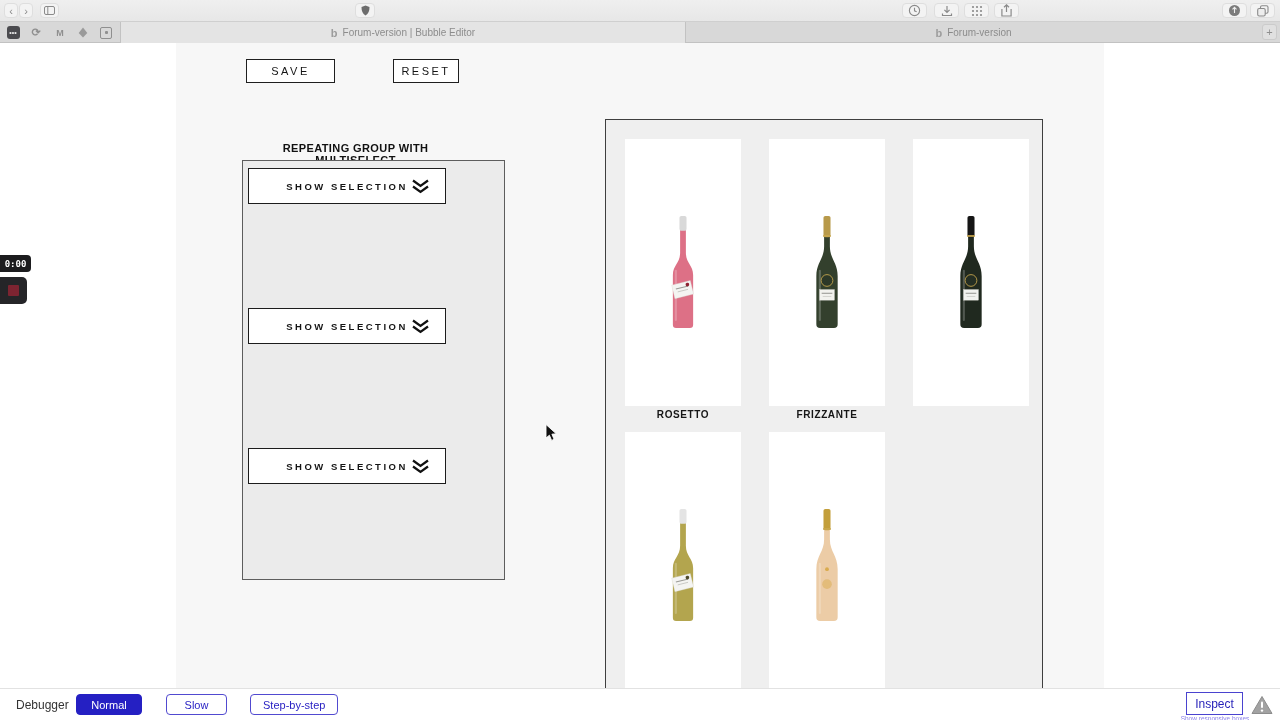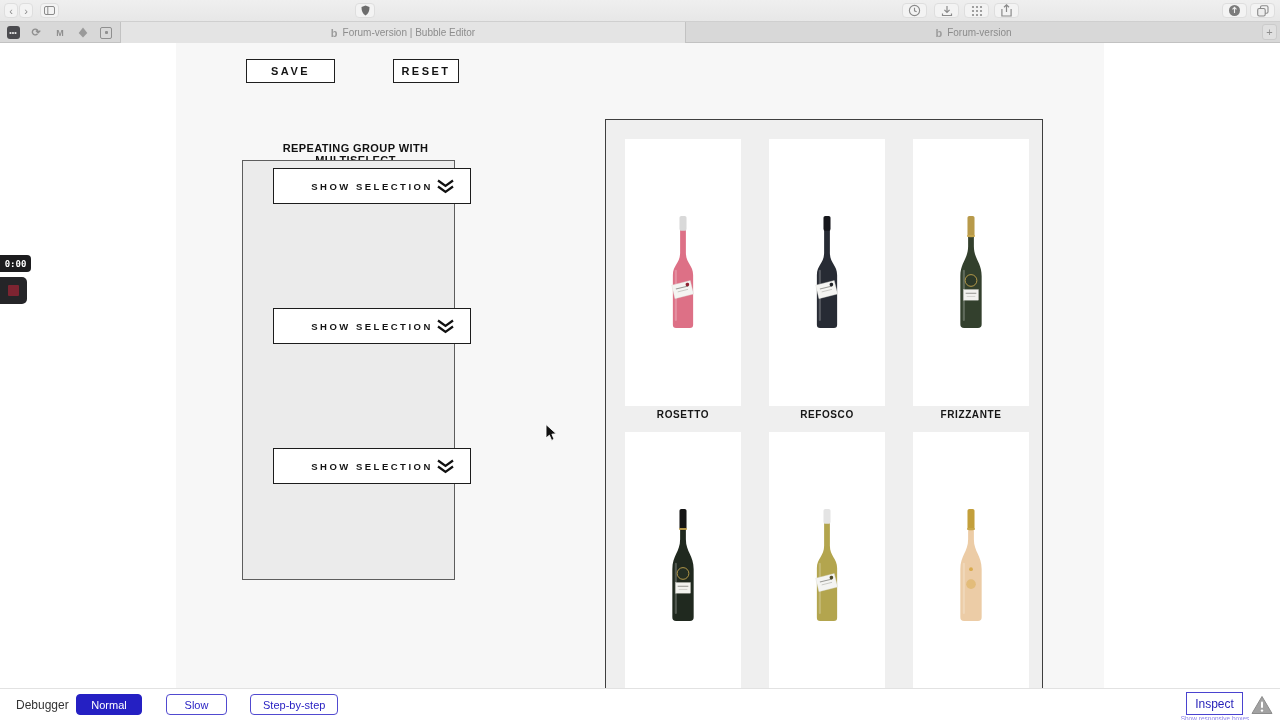--- a/index.html
+++ b/index.html
@@ -36,31 +36,31 @@
   .favicon-b { font-weight:bold; font-size:11px; color:#9c9c9c; }
   .newtab { position:absolute; right:3px; top:2px; width:15px; height:16px; background:#e0e0e0;
             border:1px solid #cbcbcb; border-radius:3px; color:#8e8e8e; font-size:11px; line-height:14px;
             text-align:center; padding:0; }
 
   
   .viewport { position:absolute; left:0; top:43px; width:1280px; height:645px; background:#fff; overflow:hidden; }
   .content-col { position:absolute; left:176px; top:0; width:928px; height:645px; background:#f7f7f7; }
 
   .app-btn { position:absolute; background:#fff; border:1px solid #1f1f1f; color:#141414;
-             font-family:"Liberation Sans", sans-serif; font-weight:bold; font-size:11px;
+             font-family:"Liberation Sans", sans-serif; font-weight:normal; font-size:11px;
              letter-spacing:2.5px; text-align:center; padding:0; }
   .save-btn { left:246px; top:16px; width:89px; height:24px; }
   .reset-btn { left:393px; top:16px; width:66px; height:24px; }
 
   .sec-title { position:absolute; font-weight:bold; font-size:11px; letter-spacing:0.4px; color:#111; }
   .ms-title { left:242px; top:99px; width:227px; text-align:center; }
   .ru-title { left:605px; top:52px; width:438px; }
 
-  .ms-panel { position:absolute; left:242px; top:117px; width:213px; height:420px;
-              background:#ebebeb; border:1px solid #5d5d5d;padding-left:25px; }
+  .ms-panel { position:absolute; left:242px; top:117px; width:263px; height:420px;
+              background:#ebebeb; border:1px solid #5d5d5d; }
   .ms-cell { height:140px; position:relative; }
   .ms-btn { position:absolute; left:5px; top:7px; width:198px; height:36px; background:#fff;
             border:1px solid #1c1c1c; font-family:"Liberation Sans", sans-serif; font-weight:bold;
             font-size:9.5px; letter-spacing:2.5px; color:#141414; padding:0; }
   .ms-chev { position:absolute; right:15px; top:10px; }
 
   .wine-panel { position:absolute; left:605px; top:76px; width:438px; height:590px;
                 background:#efefef; border:1px solid #3f3f3f; }
   .wine-grid { position:absolute; left:19px; top:19px; width:406px;
                display:grid; grid-template-columns:116px 116px 116px; column-gap:28px; row-gap:0; }
@@ -251,37 +251,20 @@
       <line x1="-5" y1="-0.5" x2="5" y2="-0.5" stroke="#b5b5b0" stroke-width="0.6"></line>
       <circle cx="5.5" cy="-5" r="1.7" fill="#8d2130"></circle>
                 </g>
               </svg>
             </div>
             <div class="wine-name">ROSETTO</div>
           </div>
           <div class="wine-cell">
             <div class="wine-card">
               <svg width="32" height="118" viewBox="0 0 30 110">
-    <path d="M12.3,12 L12.3,36 C12.3,46 5.5,47.5 5.5,57 L5.5,103.5 Q5.5,106.5 8.5,106.5 L21.5,106.5 Q24.5,106.5 24.5,103.5 L24.5,57 C24.5,47.5 17.7,46 17.7,36 L17.7,12 Z" fill="#272b34"></path>
-    <rect x="7.3" y="52" width="2" height="48" rx="1" fill="#ffffff" opacity="0.22"></rect>
-    <rect x="11.7" y="1.5" width="6.6" height="14" rx="1.8" fill="#16171c"></rect>
-
-    <g transform="translate(15,72) rotate(-14)">
-      <rect x="-9" y="-8" width="18" height="13" fill="#f4f4f2" stroke="#d8d8d4" stroke-width="0.3"></rect>
-      <line x1="-6" y1="-3.5" x2="6" y2="-3.5" stroke="#9a9a96" stroke-width="0.9"></line>
-      <line x1="-5" y1="-0.5" x2="5" y2="-0.5" stroke="#b5b5b0" stroke-width="0.6"></line>
-      <circle cx="5.5" cy="-5" r="1.7" fill="#1d2026"></circle>
-                </g>
-              </svg>
-            </div>
-            <div class="wine-name">REFOSCO</div>
-          </div>
-          <div class="wine-cell">
-            <div class="wine-card">
-              <svg width="32" height="118" viewBox="0 0 30 110">
     <path d="M12.3,12 L12.3,30 C12.3,42 5,45 5,58 L5,103 Q5,106.5 8.5,106.5 L21.5,106.5 Q25,106.5 25,103 L25,58 C25,45 17.7,42 17.7,30 L17.7,12 Z" fill="#33402d"></path>
     <rect x="7.3" y="52" width="2" height="48" rx="1" fill="#ffffff" opacity="0.22"></rect>
     <rect x="11.7" y="1.5" width="6.6" height="20" rx="1.8" fill="#b89a4a"></rect>
     <rect x="11.4" y="19.5" width="7.2" height="1.6" fill="#c9a84f"></rect>
     <circle cx="15" cy="62" r="5.5" fill="#2c3828" stroke="#c9a84f" stroke-width="0.8"></circle>
       <rect x="8" y="70.5" width="14" height="10" fill="#f2f2ee" stroke="#d8d8d2" stroke-width="0.3"></rect>
       <line x1="10" y1="74" x2="20" y2="74" stroke="#8e8e88" stroke-width="0.9"></line>
       <line x1="11" y1="77" x2="19" y2="77" stroke="#b8b8b0" stroke-width="0.5"></line>
               </svg>
             </div>

